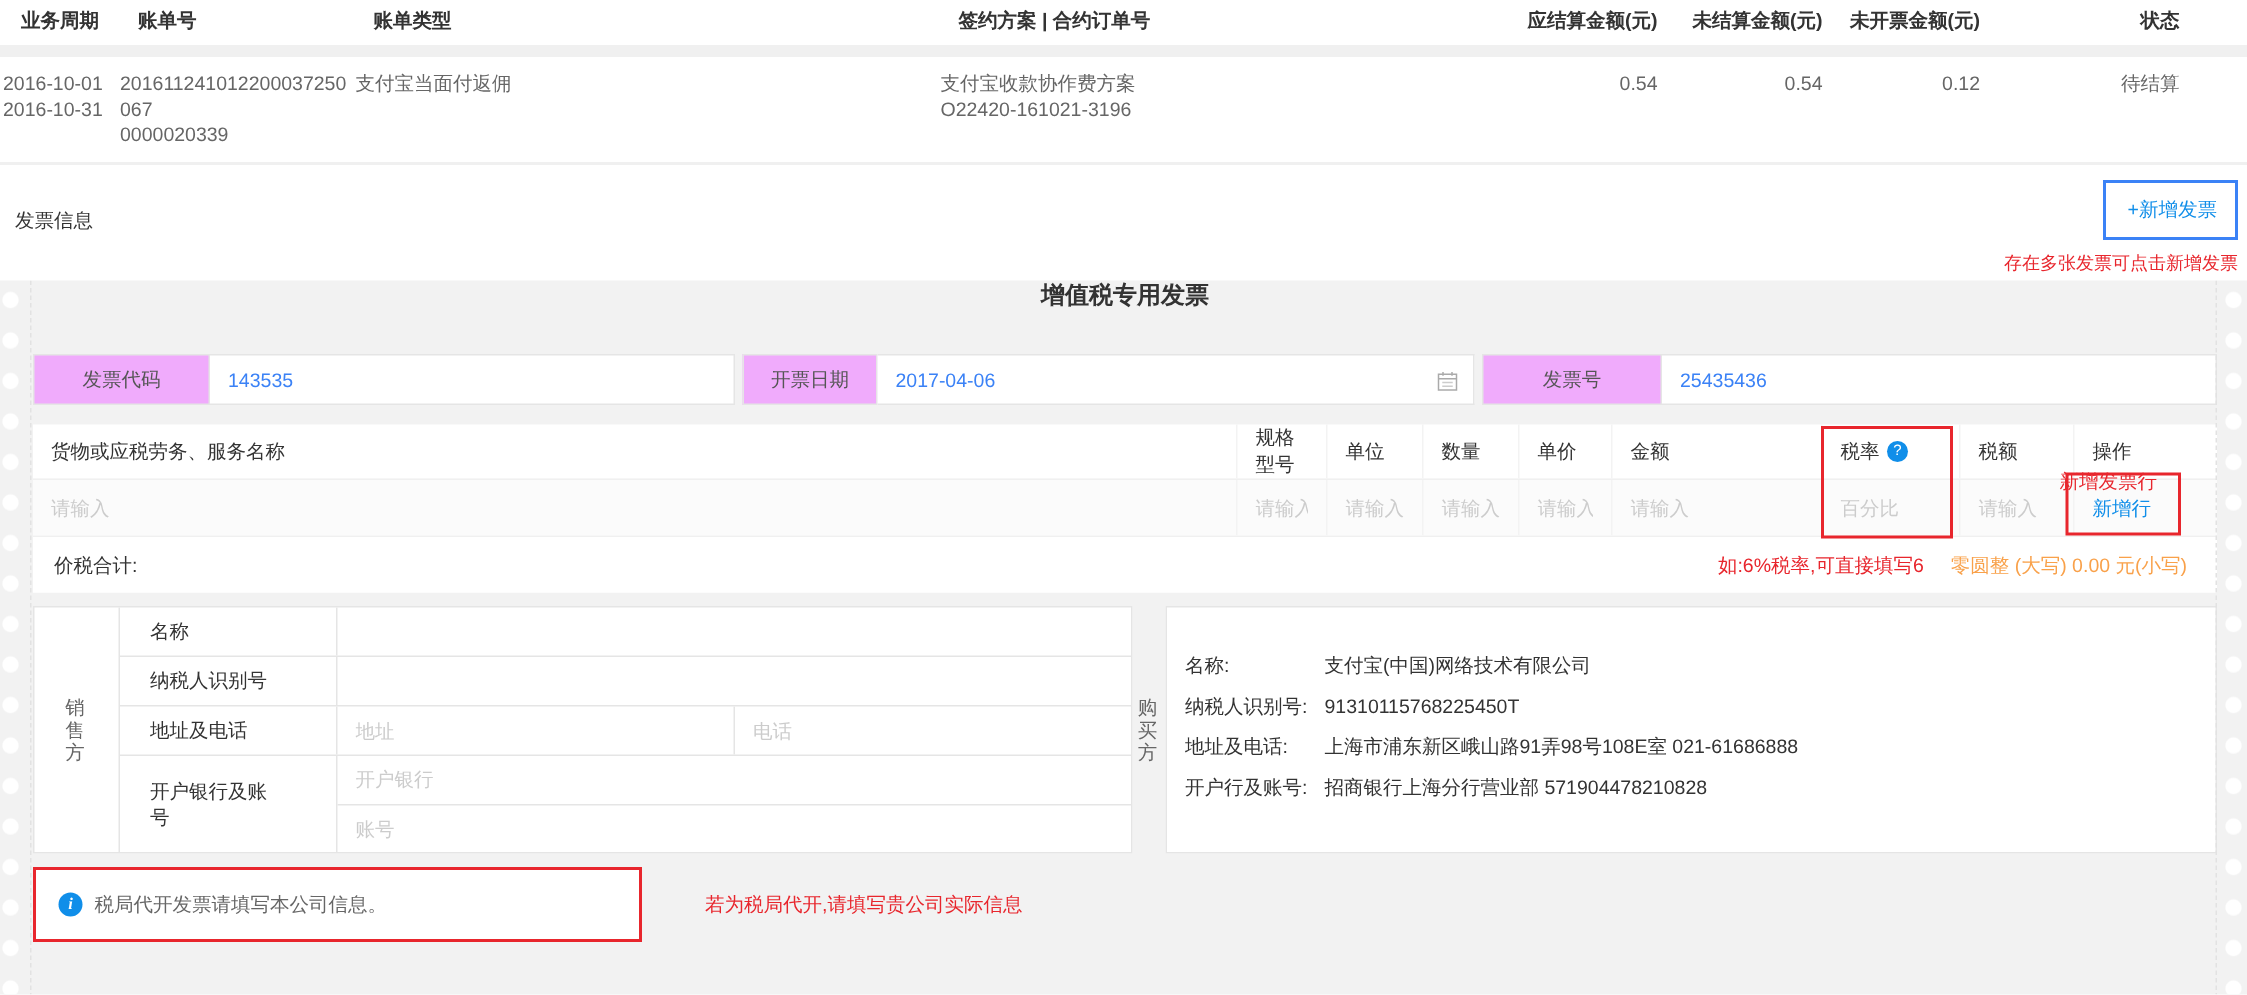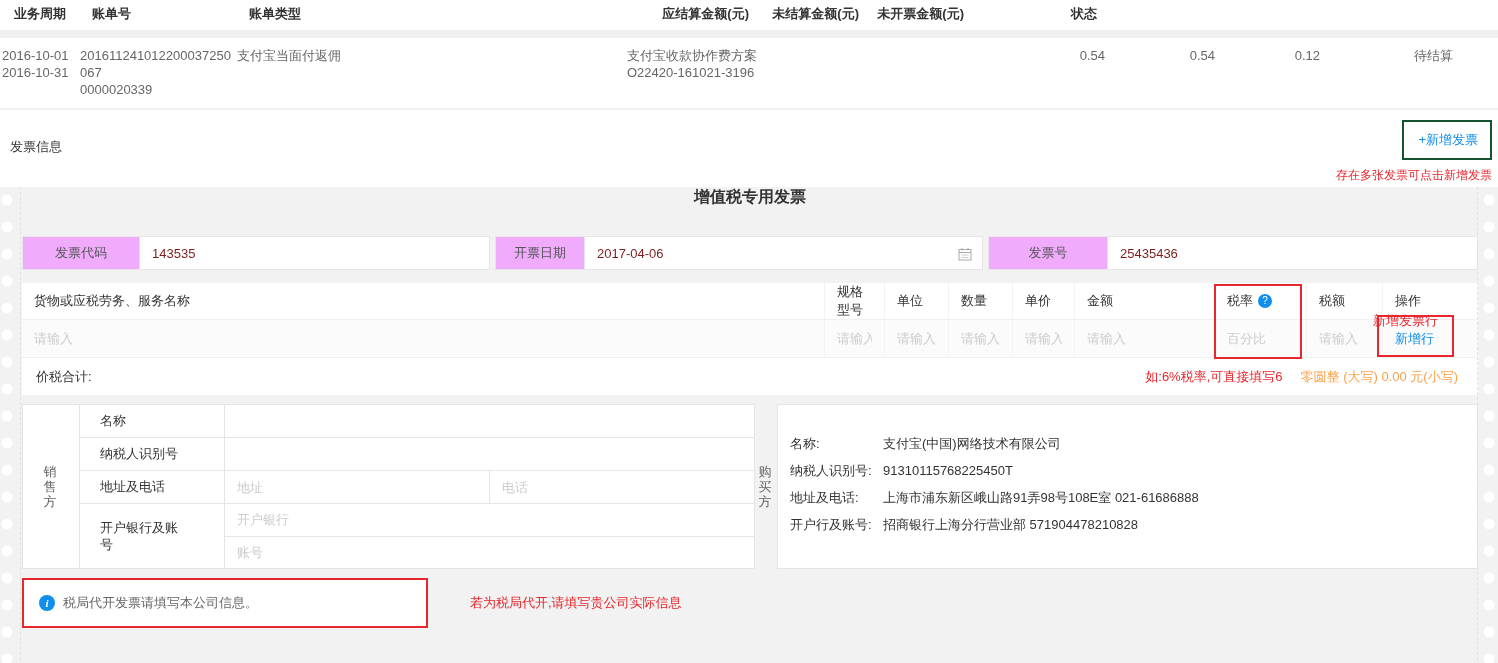--- a/index.html
+++ b/index.html
@@ -18,41 +18,41 @@
   .c-plan   { flex: 1; }
   .c-amt1, .c-amt2 { width: 110px; text-align: right; }
   .c-amt3   { width: 105px; text-align: right; }
   .c-status { width: 178px; text-align: right; padding-right: 45px; }
   .band { height: 8px; background: #f0f0f0; margin-top: 7px; }
   .hr2  { height: 2px; background: #f0f0f0; }
   
   .invoice-bar { display: flex; justify-content: space-between; align-items: flex-start; margin-top: 10px; height: 64px; }
   .invoice-bar-title { margin-left: 10px; padding-top: 18px; color: #333; }
   .add-stack { display: flex; flex-direction: column; align-items: flex-end; margin-right: 6px; }
-  .add-box { border: 2px solid #14532d; padding: 9px 12px 9px 14px; }
+  .add-box { border: 2px solid #3b82f6; padding: 9px 12px 9px 14px; }
   .link { color: #108ee9; text-decoration: none; cursor: pointer; }
   .red-text { color: #e8262d; }
   .add-hint { margin-top: 7px; font-size: 12px; }
   
   .panel { position: relative; margin-top: 3px; height: 503px; background: #f2f2f2; overflow: hidden; }
   .dots { position: absolute; top: 0; bottom: 0; width: 14px; z-index: 3;
           background-image: radial-gradient(circle at 7px 13px, #ffffff 5px, rgba(255,255,255,0) 5.8px);
           background-size: 14px 27px; background-repeat: repeat-y; }
   .dots-left { left: 0; } .dots-right { right: 2px; }
   .dash { position: absolute; top: 0; bottom: 0; width: 0; border-left: 1px dashed #e2e2e2; z-index: 2; }
   .dash-left { left: 20px; } .dash-right { right: 20px; }
   .panel-inner { position: relative; padding: 0 20px 0 22px; z-index: 1; }
   .form-title { text-align: center; font-size: 16px; font-weight: bold; color: #333; }
   
   .field-row { display: flex; margin-top: 28px; height: 34px; }
   .f-label { background: #f0abfc; border: 1px solid #e5e5e5; display: flex; align-items: center;
              justify-content: center; color: #555; }
   .f-input { background: #fff; border: 1px solid #e5e5e5; border-left: none; display: flex; align-items: center; position: relative; }
   .f-input input { border: none; outline: none; background: transparent; width: 100%; height: 100%;
-                   padding: 0 12px; font: inherit; color: #7f1d1d; }
+                   padding: 0 12px; font: inherit; color: #3b82f6; }
   input::placeholder { color: #ccc; }
   .gap4 { width: 5px; }
   .w-label1 { width: 118px; } .w-input1 { width: 350px; }
   .w-label2 { width: 90px; }  .w-input2 { width: 398px; }
   .w-label3 { width: 120px; } .w-input3 { flex: 1; }
   .cal-icon { position: absolute; right: 10px; top: 10px; cursor: pointer; line-height: 0; }
   
   .goods-table { position: relative; margin-top: 13px; background: #fff; }
   .g-row { display: flex; }
   .g-head { height: 36px; align-items: center; color: #333; }
@@ -107,20 +107,21 @@
 </head>
 <body>
 
 <div class="page">
 
   <div>
     <div class="bill-header">
       <div class="c-period">业务周期</div>
       <div class="c-billno">账单号</div>
       <div class="c-type">账单类型</div>
+      <div class="c-plan">签约方案 | 合约订单号</div>
       <div class="c-amt1">应结算金额(元)</div>
       <div class="c-amt2">未结算金额(元)</div>
       <div class="c-amt3">未开票金额(元)</div>
       <div class="c-status">状态</div>
     </div>
     <div class="band"></div>
     <div class="bill-row">
       <div class="c-period">
         <div>2016-10-01</div>
         <div>2016-10-31</div>

